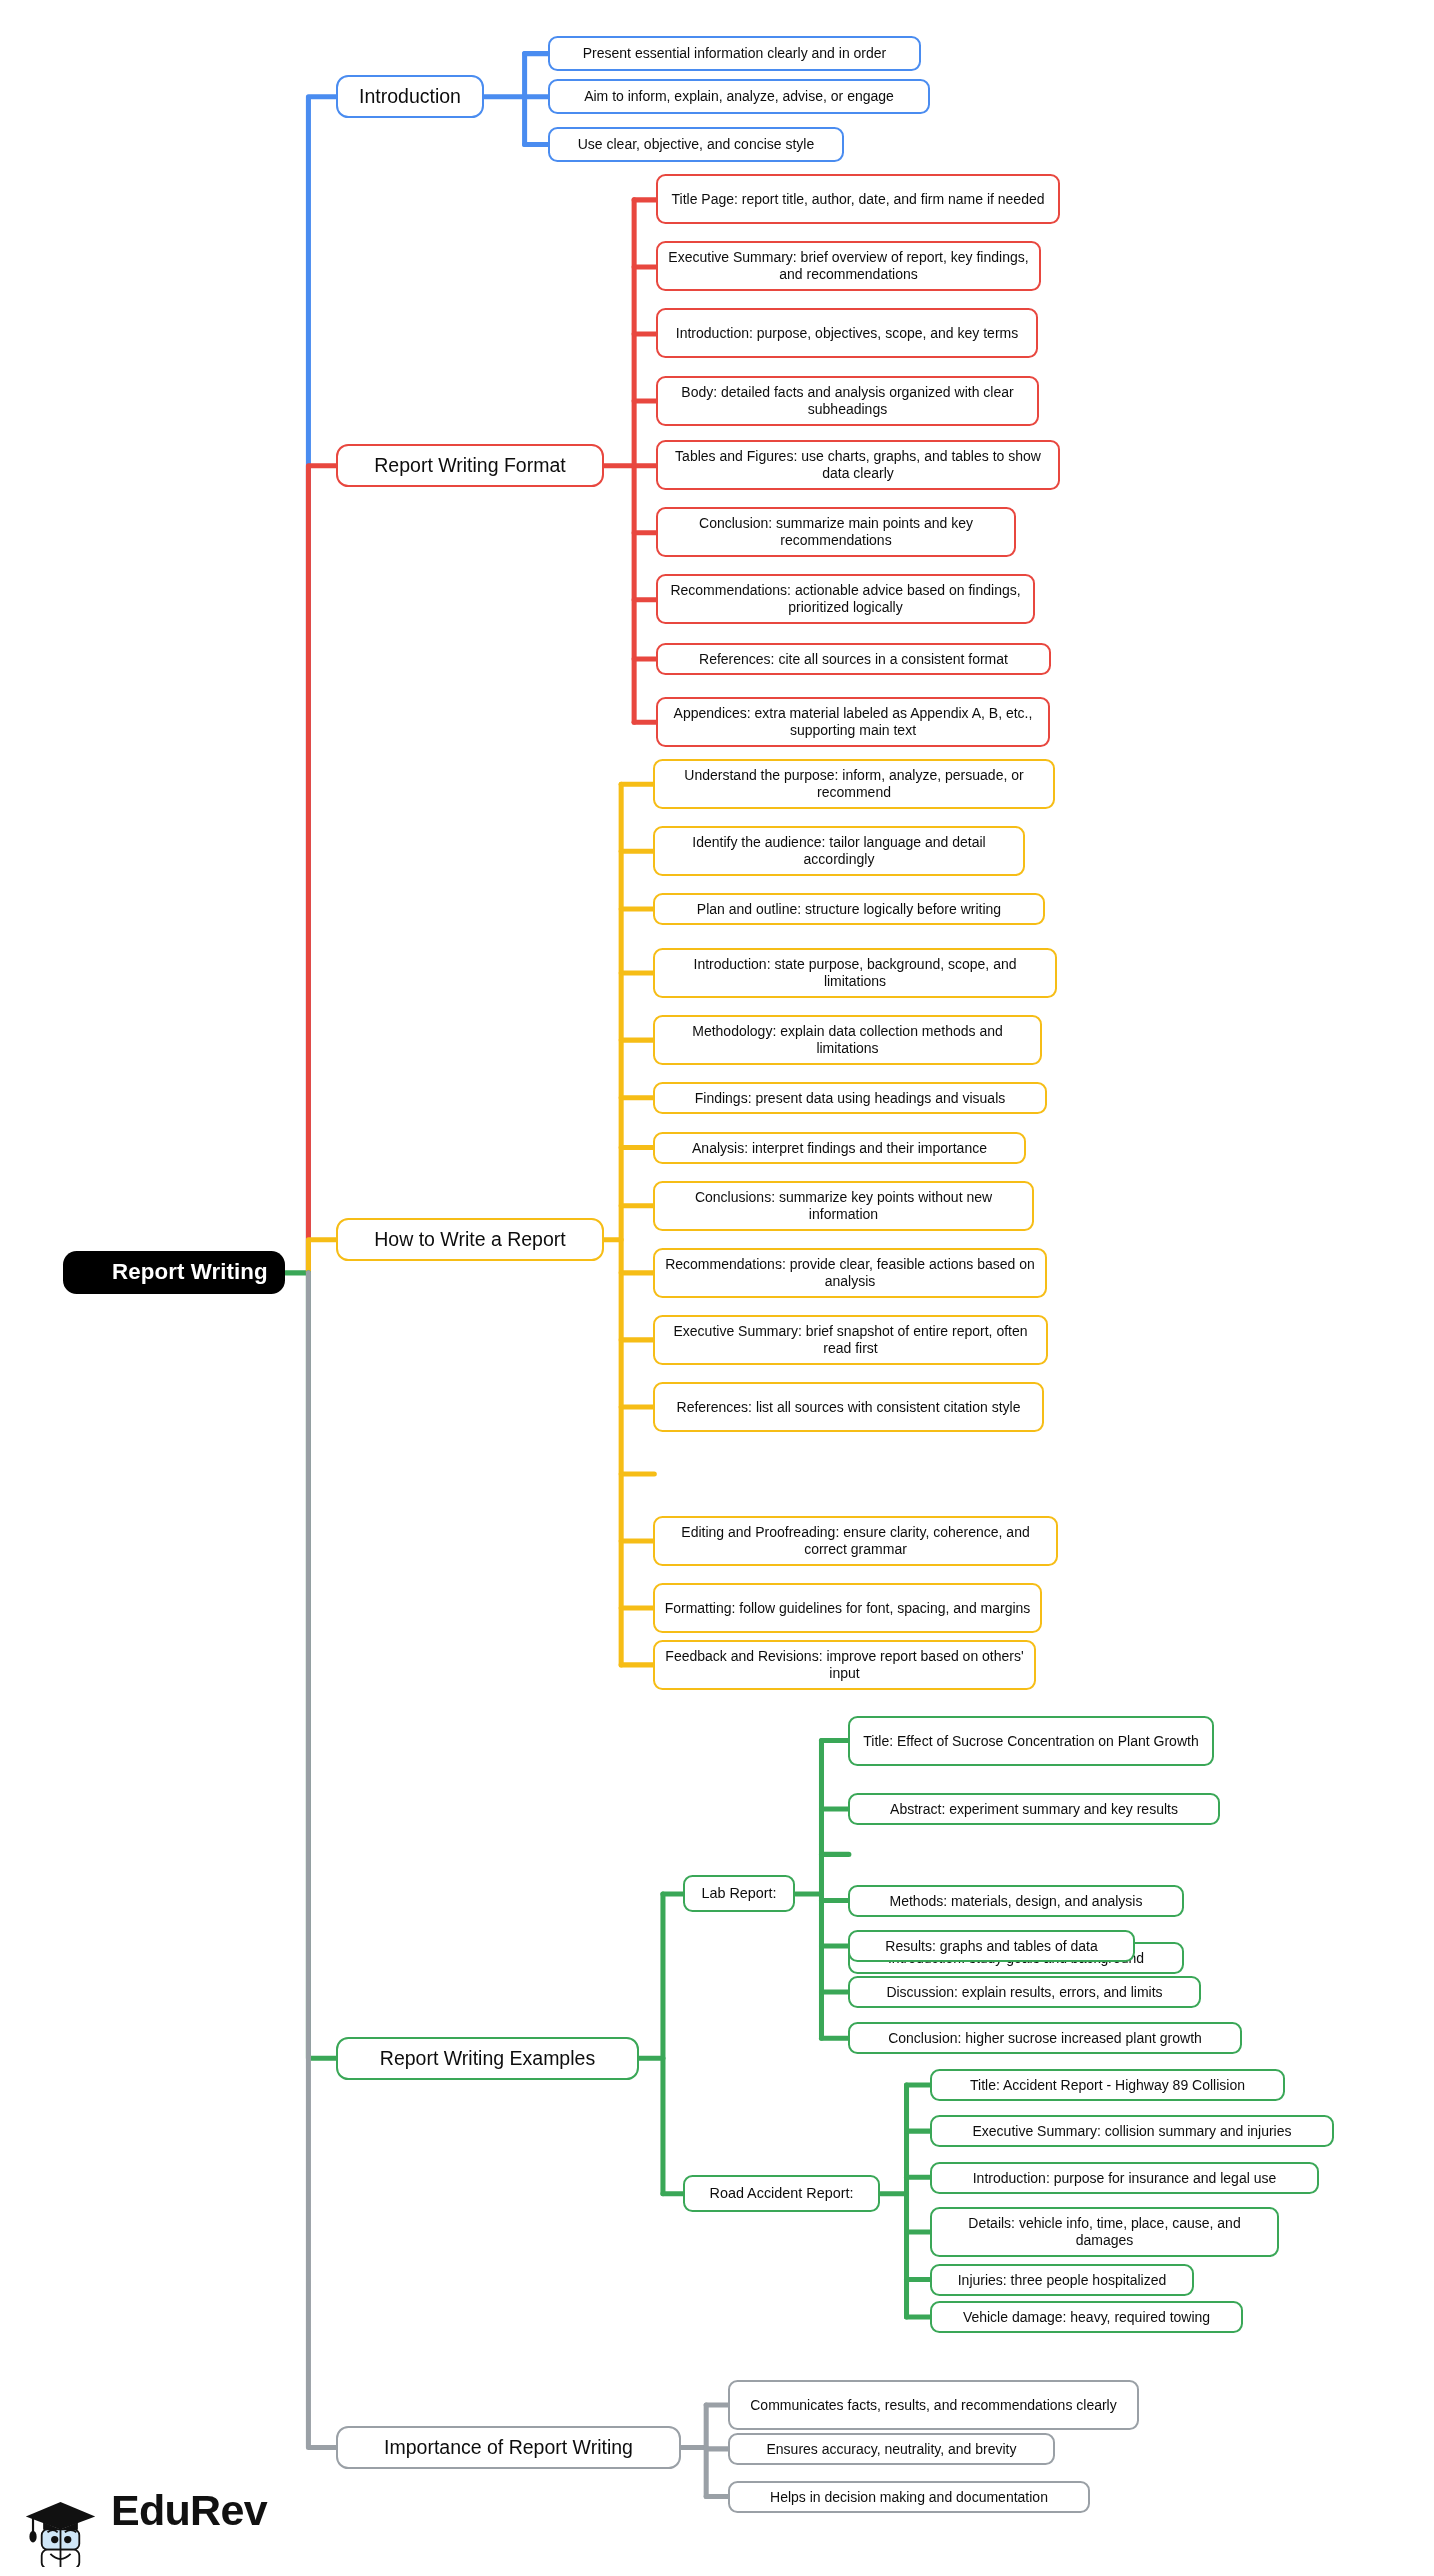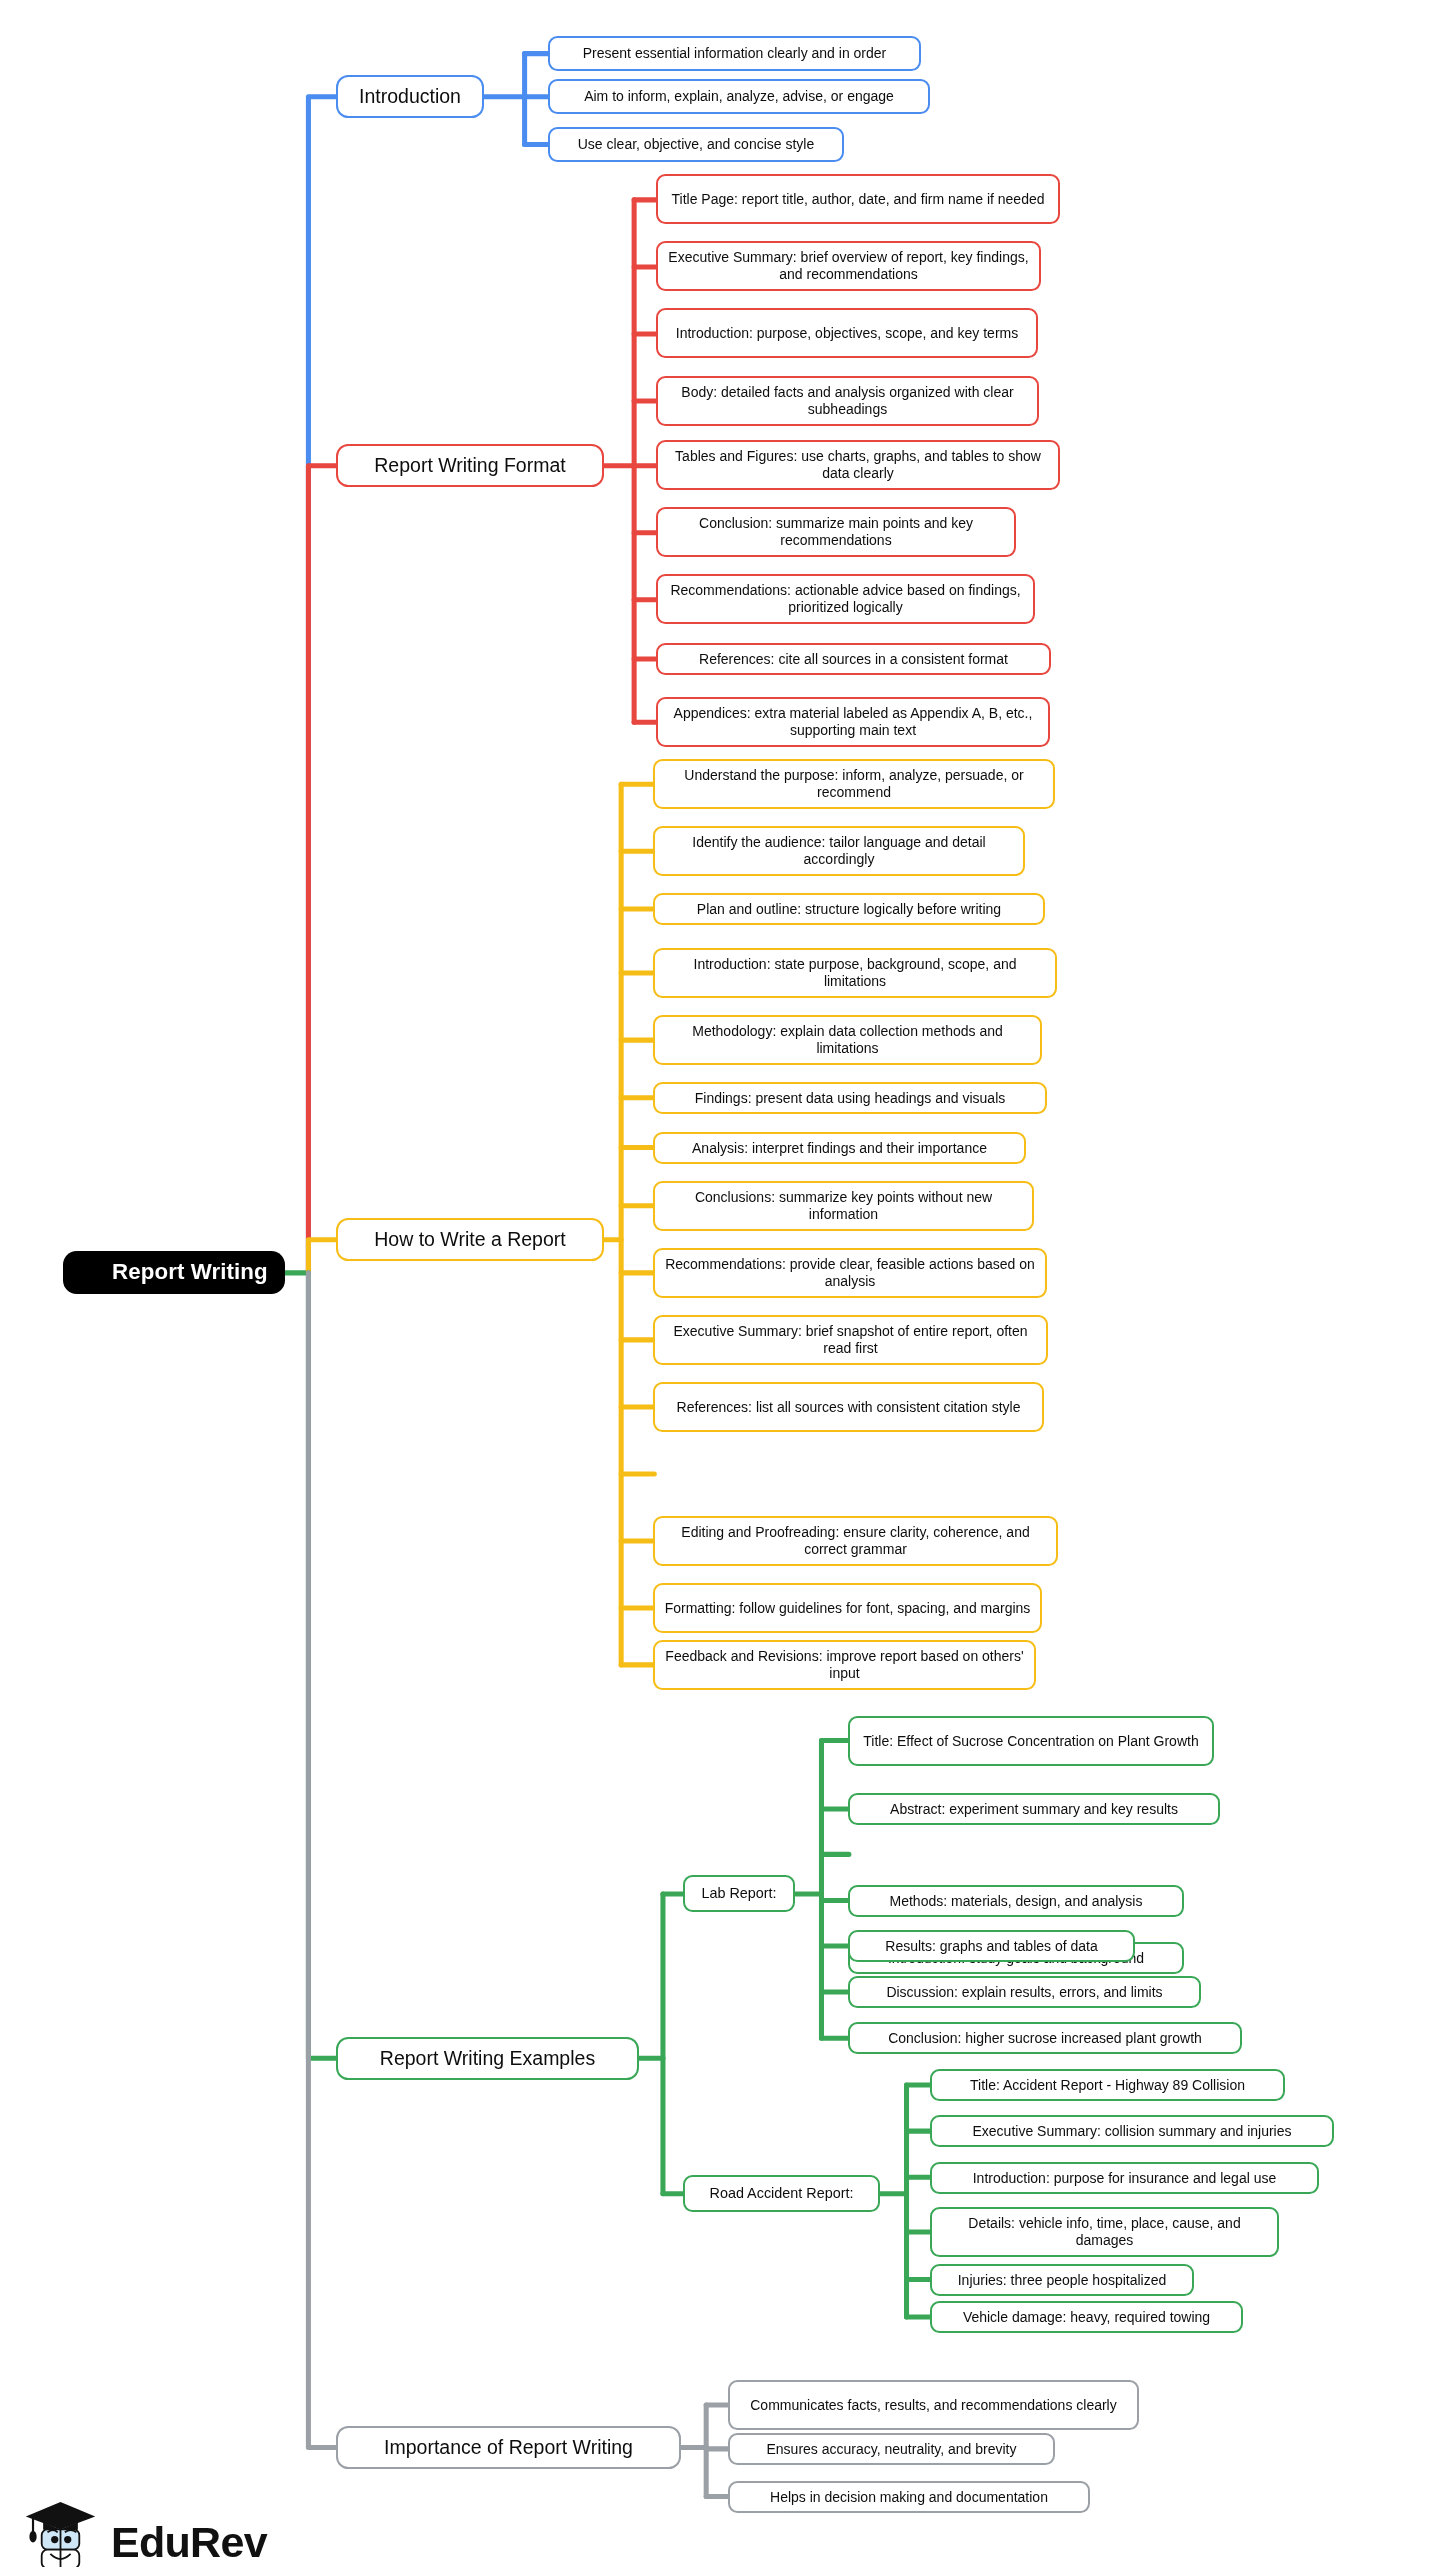--- a/index.html
+++ b/index.html
@@ -69,21 +69,21 @@
   .c-yellow { border-color: #f6bd16; }
   .c-green  { border-color: #3aa757; }
   .c-gray   { border-color: #9aa0a6; }
 
   
   #logo {
     position: absolute;
     left: 20px;
     bottom: 8.6px;
     display: flex;
-    align-items: flex-end;
+    align-items: flex-start;
     gap: 10px;
     z-index: 9;
   }
   #logo .wordmark {
     font-size: 43px;
     font-weight: bold;
     color: #111111;
     letter-spacing: -0.7px;
   }
   #logo svg { display: block; }

